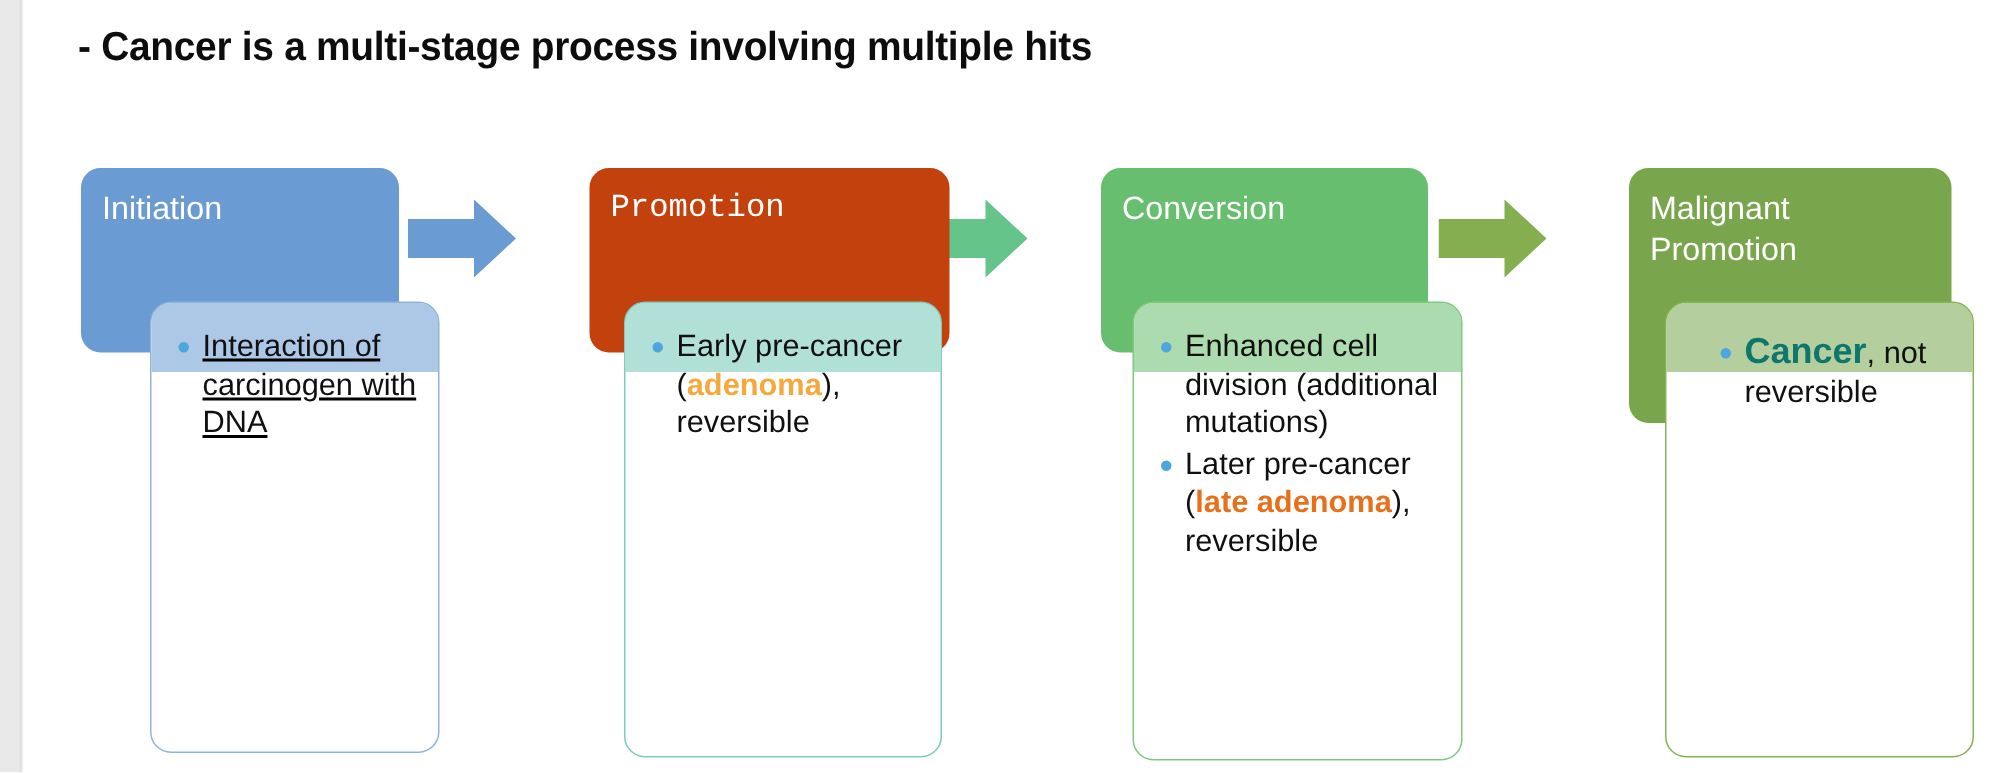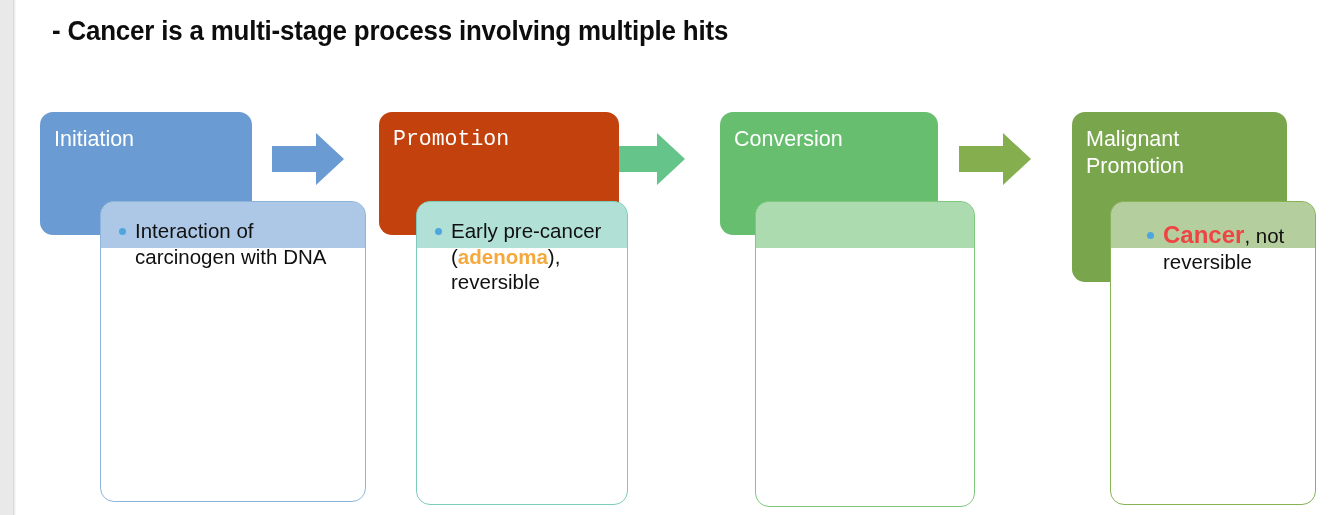--- a/index.html
+++ b/index.html
@@ -54,21 +54,21 @@
     transform-origin: left top;
   }
 
   
   .stage {
     position: absolute;
     top: 112px;
   }
   .head {
     position: absolute;
-    left: 4px;
+    left: 18px;
     top: 0;
     border-radius: 13px;
     color: #ffffff;
     font-family: "Liberation Sans", sans-serif;
     font-size: 21.5px;
     line-height: 27px;
     box-sizing: border-box;
     padding: 14px 0 0 14px;
     z-index: 1;
     font-weight: 400;
@@ -134,21 +134,21 @@
 
   <div class="gutter"></div>
   <div class="gutter-edge"></div>
 
   <div class="title">- Cancer is a multi-stage process involving multiple hits</div>
 
   <div class="stage" id="stage-1" style="left:36px;">
     <div class="head" id="head-1" style="width: 212px; height: 123px; background: rgb(106, 155, 210);">
       <span class="head-label">Initiation</span>
     </div>
-    <div class="bodybox" id="body-1" style="left: 64px; top: 89px; width: 266px; height: 301px; border: 1.5px solid rgb(143, 180, 220);">
+    <div class="bodybox" id="body-1" style="left: 64px; top: 89px; width: 193px; height: 301px; border: 1.5px solid rgb(143, 180, 220); text-decoration: underline;">
       <div class="tint" id="tint-1" style="background: rgb(106, 155, 210);"></div>
       <ul class="bullets">
         <li style="--b: #4EA6DF;">
           <span>Interaction of carcinogen with DNA</span>
         </li>
       </ul>
     </div>
   </div>
 
   <div class="arrow" id="arrow-1" style="left:272px;">
@@ -176,37 +176,45 @@
       <polygon points="0,13 44,13 44,0 72,26 44,52 44,39 0,39" fill="#64C48A"></polygon>
     </svg>
   </div>
 
   <div class="stage" id="stage-3" style="left:716px;">
     <div class="head" id="head-3" style="width: 218px; height: 123px; background: rgb(103, 190, 110);">
       <span class="head-label">Conversion</span>
     </div>
     <div class="bodybox" id="body-3" style="left: 39px; top: 89px; width: 220px; height: 306px; border: 1.5px solid rgb(126, 201, 126);">
       <div class="tint" id="tint-3" style="background: rgb(103, 190, 110);"></div>
+      <ul class="bullets">
+        <li style="--b: #4EA6DF;">
+          <span>Enhanced cell division (additional mutations)</span>
+        </li>
+        <li style="--b: #4EA6DF;">
+          <span>Later </span><span class="it">pre</span><span>-cancer (</span><span class="hl" id="hl-3" style="color: rgb(232, 112, 26);">late adenoma</span><span>), reversible</span>
+        </li>
+      </ul>
     </div>
   </div>
 
   <div class="arrow" id="arrow-3" style="left:959px;">
     <svg viewBox="0 0 72 52" preserveAspectRatio="none" aria-hidden="true">
       <polygon points="0,13 44,13 44,0 72,26 44,52 44,39 0,39" fill="#85AF4E"></polygon>
     </svg>
   </div>
 
   <div class="stage" id="stage-4" style="left:1068px;">
     <div class="head" id="head-4" style="width: 215px; height: 170px; background: rgb(121, 165, 76);">
       <span class="head-label">Malignant
 Promotion</span>
     </div>
     <div class="bodybox" id="body-4" style="left: 42px; top: 89px; width: 206px; height: 304px; border: 1.5px solid rgb(134, 179, 86);">
       <div class="tint" id="tint-4" style="background: rgb(121, 165, 76);"></div>
       <ul class="bullets" style="padding-left:52px;padding-top:20px;">
         <li style="--b: #4EA6DF;">
-          <span class="hl" id="hl-4" style="font-size: 24px; color: #ef4444;">Cancer</span><span>, not reversible</span>
+          <span class="hl" id="hl-4" style="font-size: 24px; color: #0f766e;">Cancer</span><span>, not reversible</span>
         </li>
       </ul>
     </div>
   </div>
 
 </div>
 
 </body></html>

